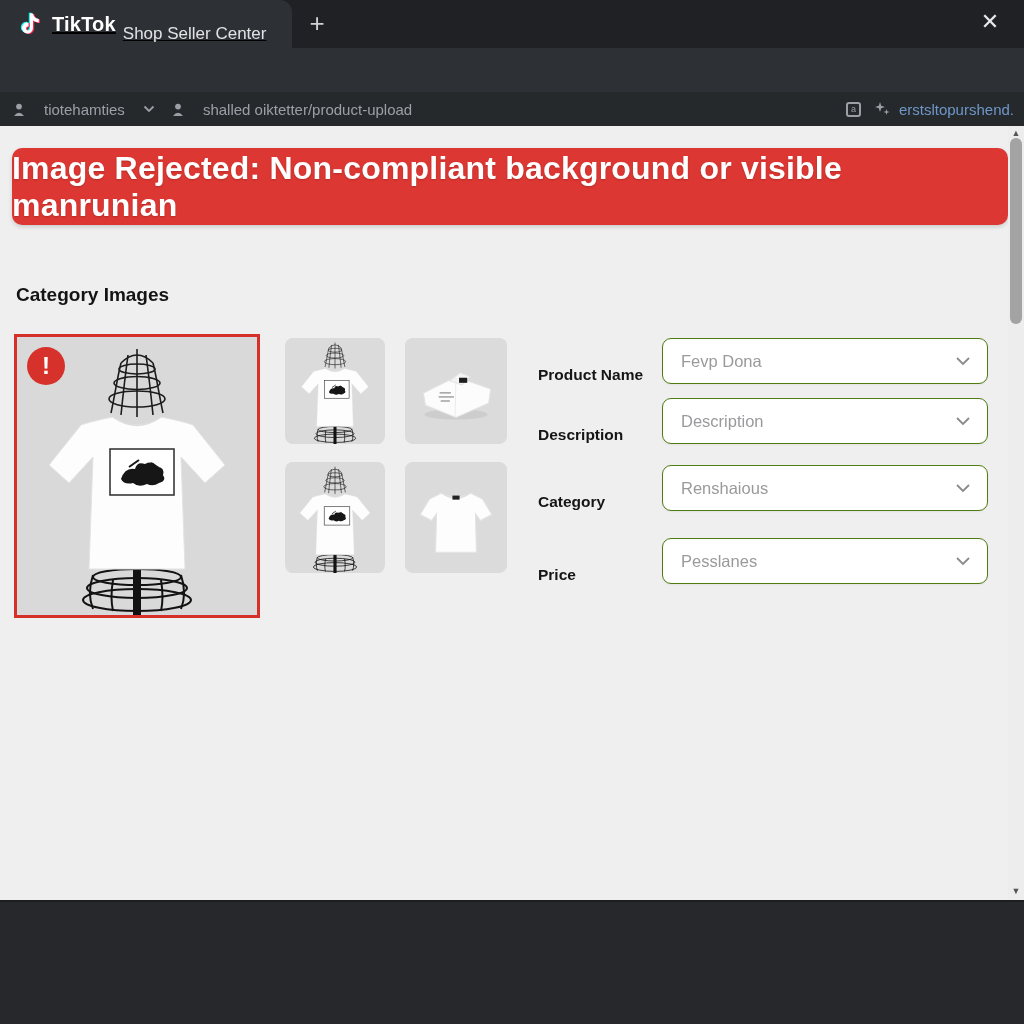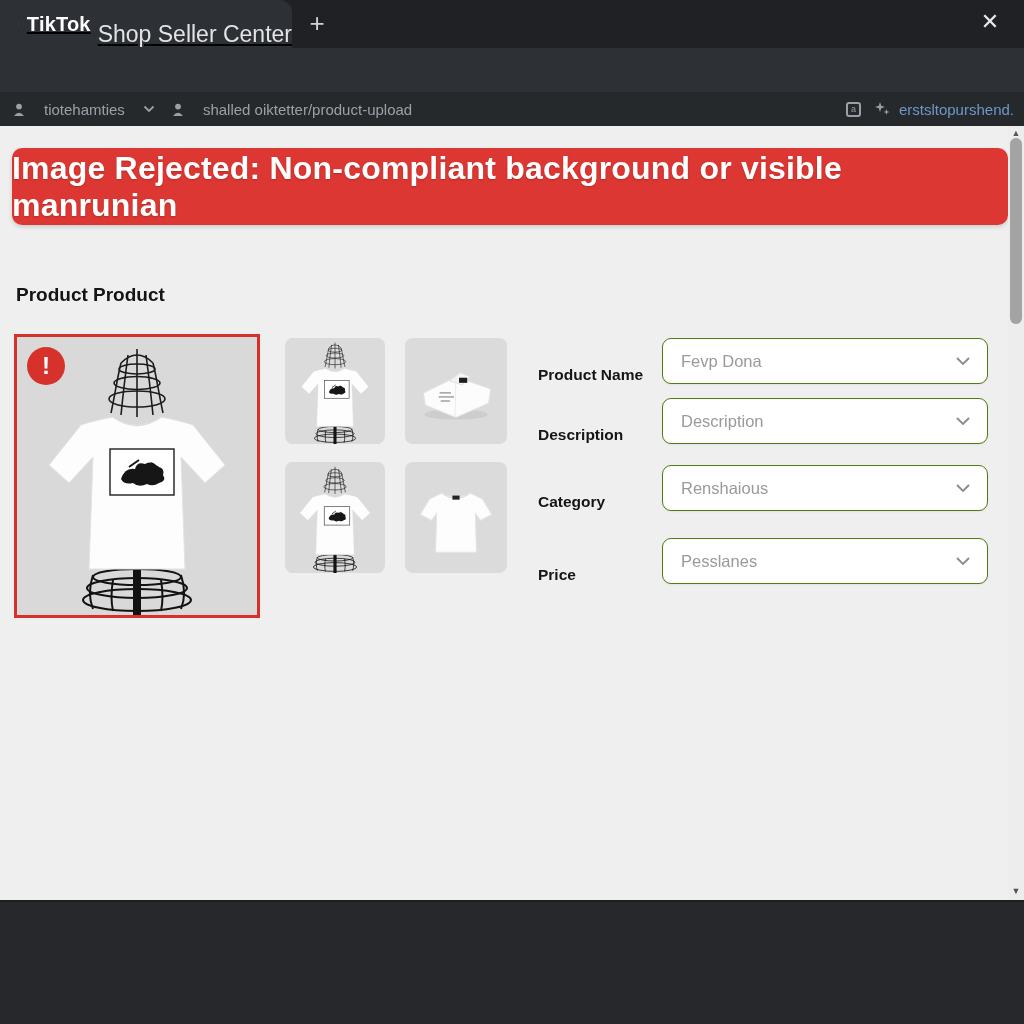--- a/index.html
+++ b/index.html
@@ -4,21 +4,21 @@
 <style>
   html,body{margin:0;padding:0;background:#111;}
   .screen{position:relative;width:1024px;height:1024px;overflow:hidden;
           font-family:"Liberation Sans","DejaVu Sans",sans-serif;background:#efeff0;}
 
   
   .tabstrip{position:absolute;left:0;top:0;width:1024px;height:48px;background:#1f2124;}
   .tab{position:absolute;left:0;top:0;width:292px;height:48px;background:#2d3034;
        border-radius:0 12px 0 0;display:flex;align-items:center;padding-left:18px;box-sizing:border-box;text-decoration:underline;}
   .tab-brand{color:#ffffff;font-weight:700;font-size:20px;margin-left:8px;letter-spacing:.2px;}
-  .tab-title{color:#e2e3e5;font-size:23px;margin-left:7px;white-space:nowrap;margin-top:20px;}
+  .tab-title{color:#e2e3e5;font-size:17px;margin-left:7px;white-space:nowrap;margin-top:20px;}
   .newtab{position:absolute;left:300px;top:6px;width:34px;height:34px;color:#cfd1d4;font-size:26px;
           font-weight:400;display:flex;align-items:center;justify-content:center;}
   .winclose{position:absolute;right:16px;top:4px;width:36px;height:36px;color:#e8eaed;font-size:22px;
           display:flex;align-items:center;justify-content:center;}
 
   .toolbar{position:absolute;left:0;top:48px;width:1024px;height:44px;background:#2d3034;}
   .navbtn{position:absolute;top:58px;width:26px;height:24px;}
   .urlbar{position:absolute;left:120px;top:53px;width:680px;height:34px;background:#1d2023;
           border-radius:17px;display:flex;align-items:center;padding:0 16px;box-sizing:border-box;}
   .urltext{color:#e8eaed;font-size:17px;margin-left:12px;white-space:nowrap;letter-spacing:.2px;}
@@ -186,21 +186,21 @@
       <span class="bm-link">erstsltopurshend.</span>
     </div>
   </div>
 
   <div class="content">
 
     <div class="banner">
       <span class="banner-text">Image Rejected: Non-compliant background or visible manrunian</span>
     </div>
 
-    <div class="heading">Product Product</div>
+    <div class="heading">Category Images</div>
 
     <div class="main-image">
       <svg viewBox="0 0 240 278" width="240" height="278">
         <rect width="240" height="278" fill="#d9d9d9"></rect>
         <use href="#g-mannequin-tee" xlink:href="#g-mannequin-tee"></use>
       </svg>
       <div class="err-badge">!</div>
     </div>
 
     <div class="thumb t1">

